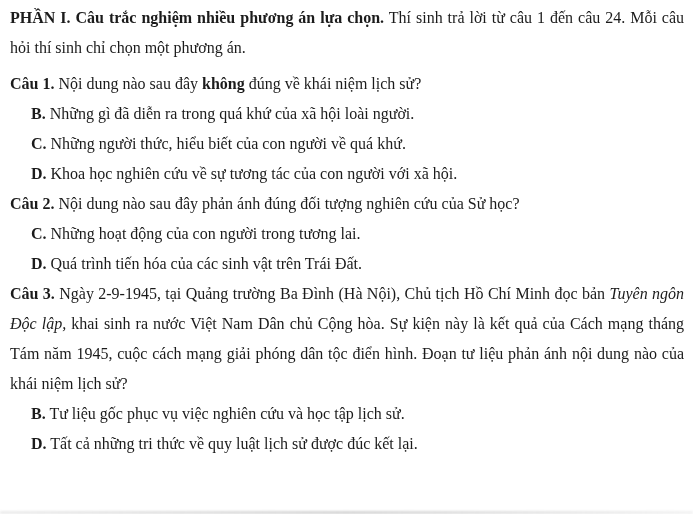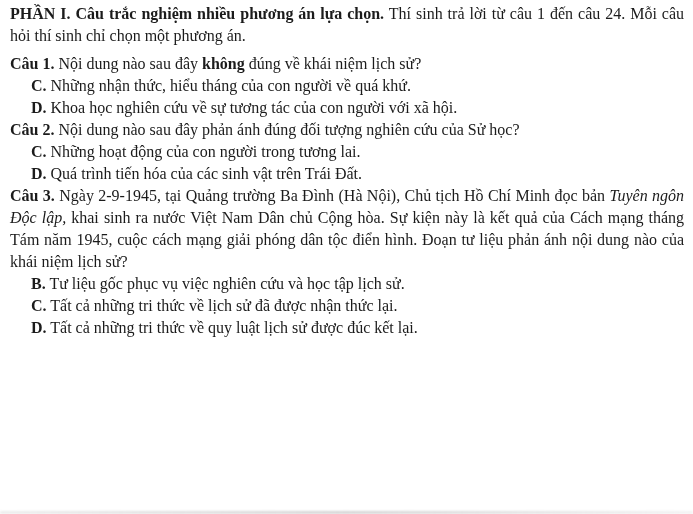--- a/index.html
+++ b/index.html
@@ -14,21 +14,21 @@
     font-family: "Liberation Serif", serif;
     font-size: 16px;
     color: #1b1b1b;
     position: relative;
   }
   .page {
     padding: 3px 9px 0 10px;
   }
   p {
     margin: 0;
-    line-height: 22px;
+    line-height: 30px;
   }
   .justify {
     text-align: justify;
   }
   .section-header {
     margin-bottom: 6px;
   }
   .option {
     padding-left: 21px;
   }
@@ -46,32 +46,32 @@
 </style>
 </head>
 <body>
 
 <div class="page">
 
   <p class="justify section-header"><b>PHẦN I. Câu trắc nghiệm nhiều phương án lựa chọn.</b><span> Thí sinh trả lời từ câu 1 đến câu 24. Mỗi câu hỏi thí sinh chỉ chọn một phương án.</span></p>
 
   <div>
     <p class="justify"><b>Câu 1.</b><span> Nội dung nào sau đây </span><b>không</b><span> đúng về khái niệm lịch sử?</span></p>
-    <p class="option"><b>C.</b><span> Những nhận thức, hiểu tháng của con người về quá khứ.</span></p>
+    <p class="option"><b>B.</b><span> Những gì đã diễn ra trong quá khứ của xã hội loài người.</span></p>
+    <p class="option"><b>C.</b><span> Những người thức, hiểu biết của con người về quá khứ.</span></p>
     <p class="option"><b>D.</b><span> Khoa học nghiên cứu về sự tương tác của con người với xã hội.</span></p>
   </div>
 
   <div>
     <p class="justify"><b>Câu 2.</b><span> Nội dung nào sau đây phản ánh đúng đối tượng nghiên cứu của Sử học?</span></p>
     <p class="option"><b>C.</b><span> Những hoạt động của con người trong tương lai.</span></p>
     <p class="option"><b>D.</b><span> Quá trình tiến hóa của các sinh vật trên Trái Đất.</span></p>
   </div>
 
   <div>
     <p class="justify"><b>Câu 3.</b><span> Ngày 2-9-1945, tại Quảng trường Ba Đình (Hà Nội), Chủ tịch Hồ Chí Minh đọc bản </span><i>Tuyên ngôn Độc lập,</i><span> khai sinh ra nước Việt Nam Dân chủ Cộng hòa. Sự kiện này là kết quả của Cách mạng tháng Tám năm 1945, cuộc cách mạng giải phóng dân tộc điển hình. Đoạn tư liệu phản ánh nội dung nào của khái niệm lịch sử?</span></p>
     <p class="option"><b>B.</b><span> Tư liệu gốc phục vụ việc nghiên cứu và học tập lịch sử.</span></p>
-    <p class="option"><b>C.</b><span> Tất cả những tri thức về lịch sử đã được nhận thức lại.</span></p>
     <p class="option"><b>D.</b><span> Tất cả những tri thức về quy luật lịch sử được đúc kết lại.</span></p>
   </div>
 
 </div>
 
 <div class="scan-artifact"></div>
 
 </body></html>

